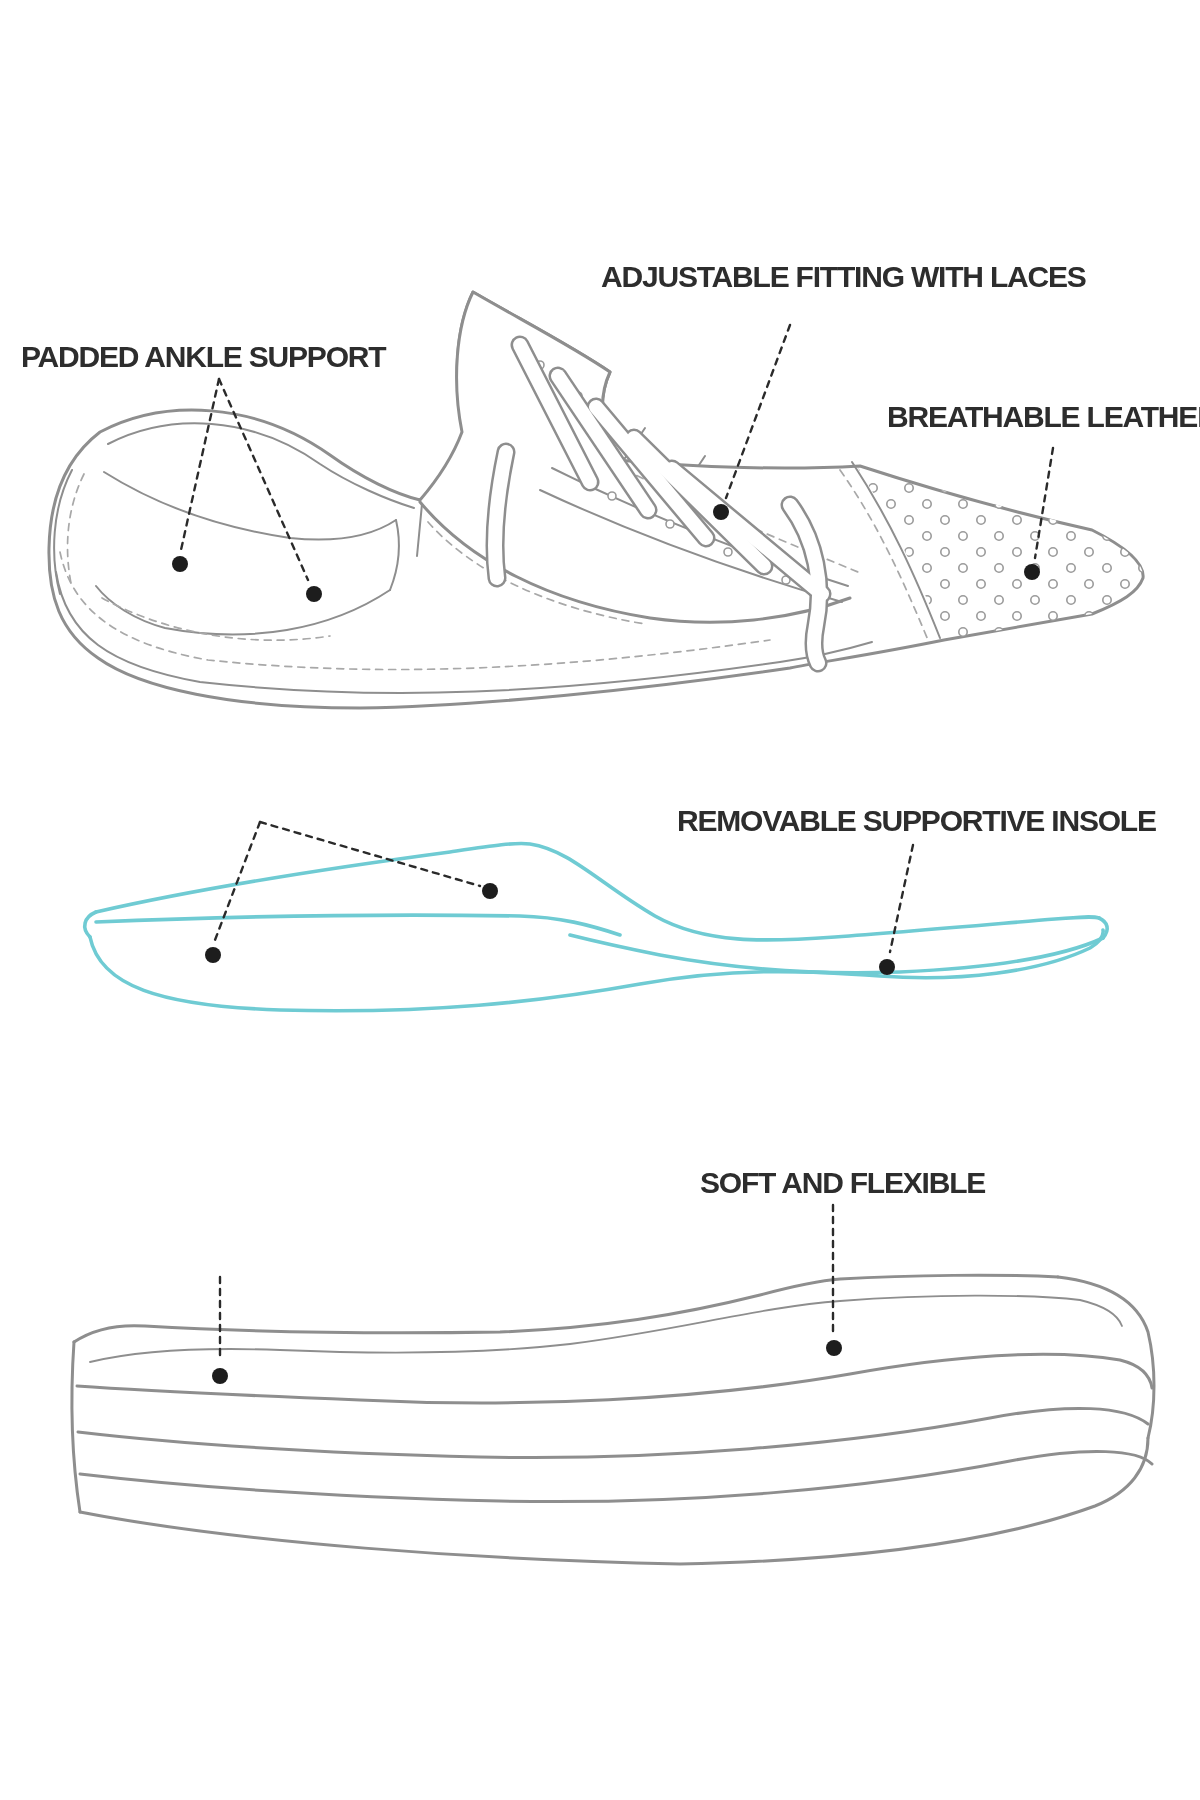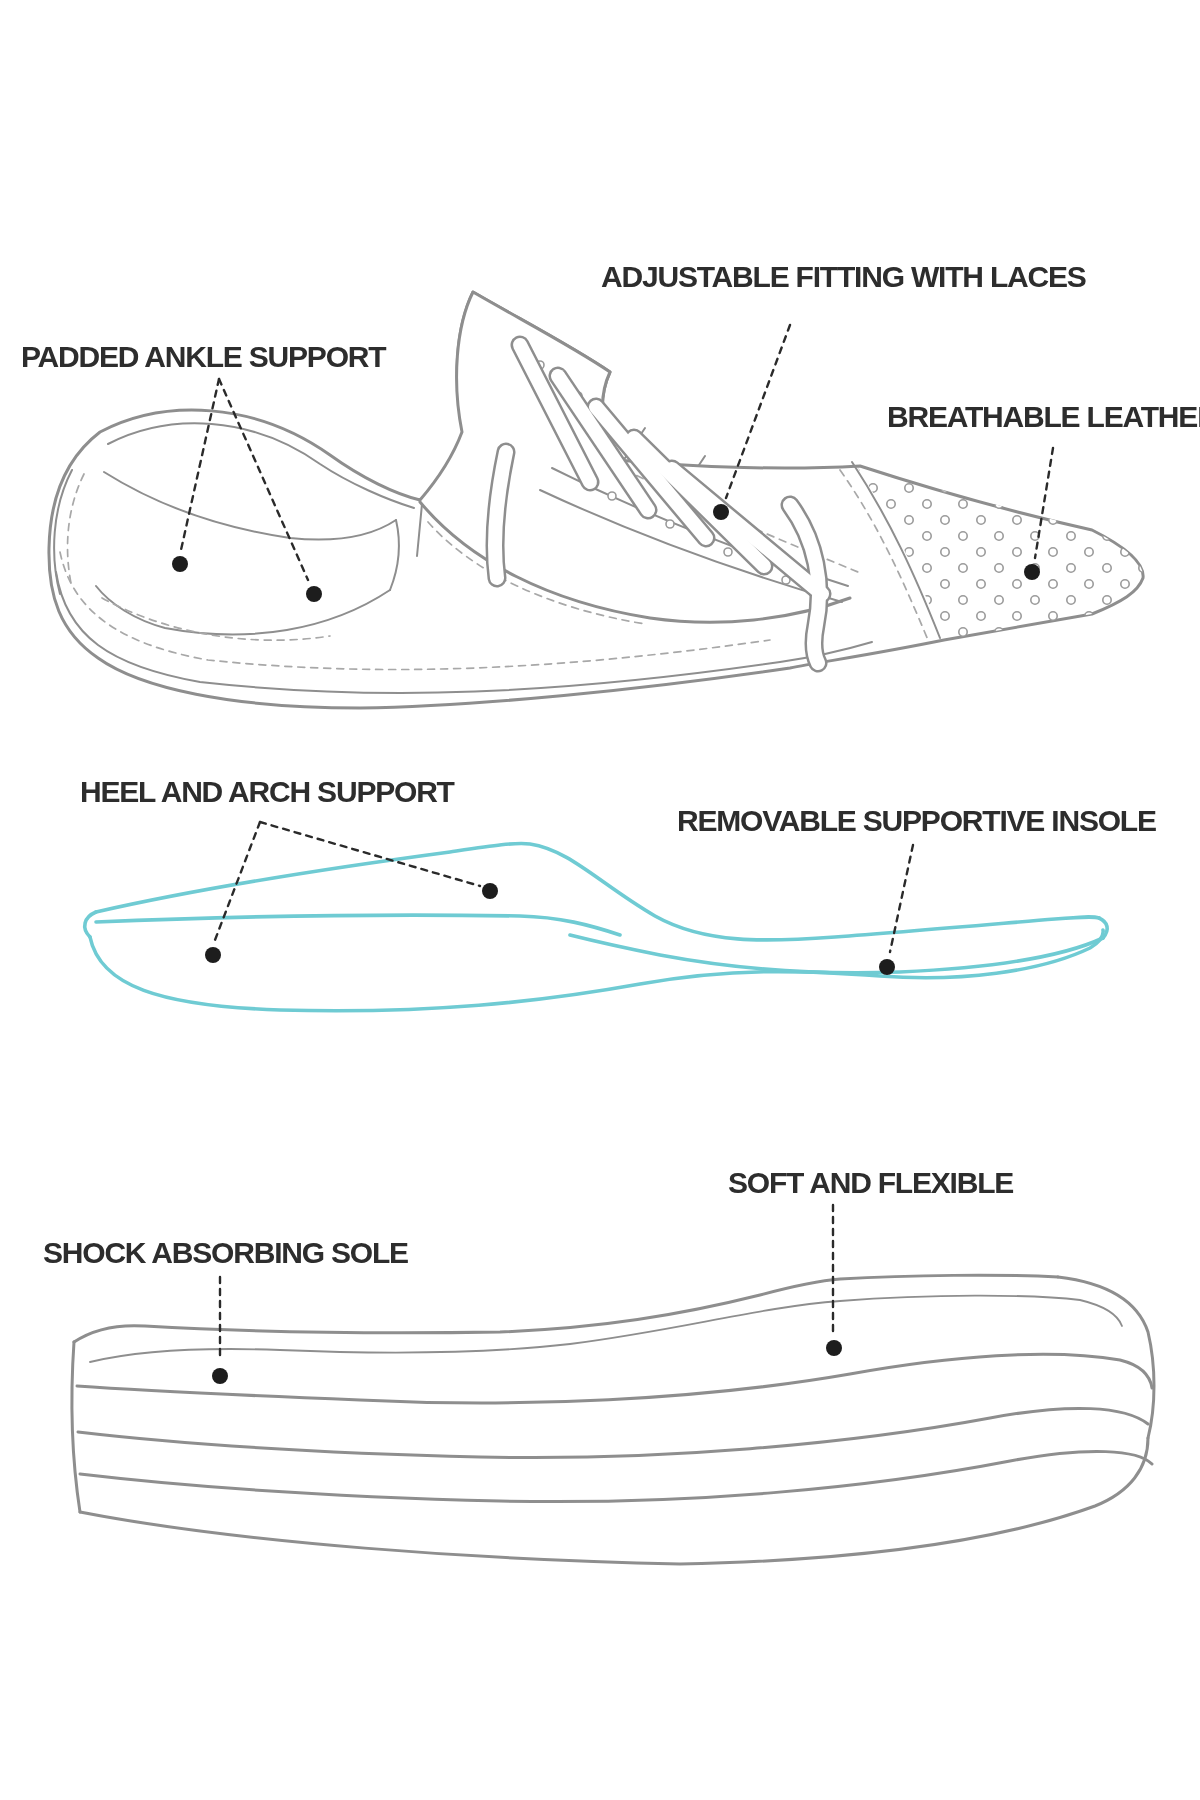--- a/index.html
+++ b/index.html
@@ -170,18 +170,16 @@
       <circle class="cdot" cx="490" cy="891" r="8"></circle>
       <circle class="cdot" cx="887" cy="967" r="8"></circle>
       <circle class="cdot" cx="220" cy="1376" r="8"></circle>
       <circle class="cdot" cx="834" cy="1348" r="8"></circle>
     </g>
   </svg>
 
   <div class="lbl" style="left:21px;  top:342px;">PADDED ANKLE SUPPORT</div>
   <div class="lbl" style="left:601px; top:262px;">ADJUSTABLE FITTING WITH LACES</div>
   <div class="lbl" style="left:887px; top:402px;">BREATHABLE LEATHER</div>
-  <div class="lbl" style="left:80px;  top:777px;">HEEL AND ARCH SUPPORT</div>
   <div class="lbl" style="left:677px; top:806px;">REMOVABLE SUPPORTIVE INSOLE</div>
-  <div class="lbl" style="left:728px; top:1168px;">SOFT AND FLEXIBLE</div>
-  <div class="lbl" style="left:43px;  top:1238px;">SHOCK ABSORBING SOLE</div>
+  <div class="lbl" style="left:700px; top:1168px;">SOFT AND FLEXIBLE</div>
 
 </div>
 
 </body></html>

